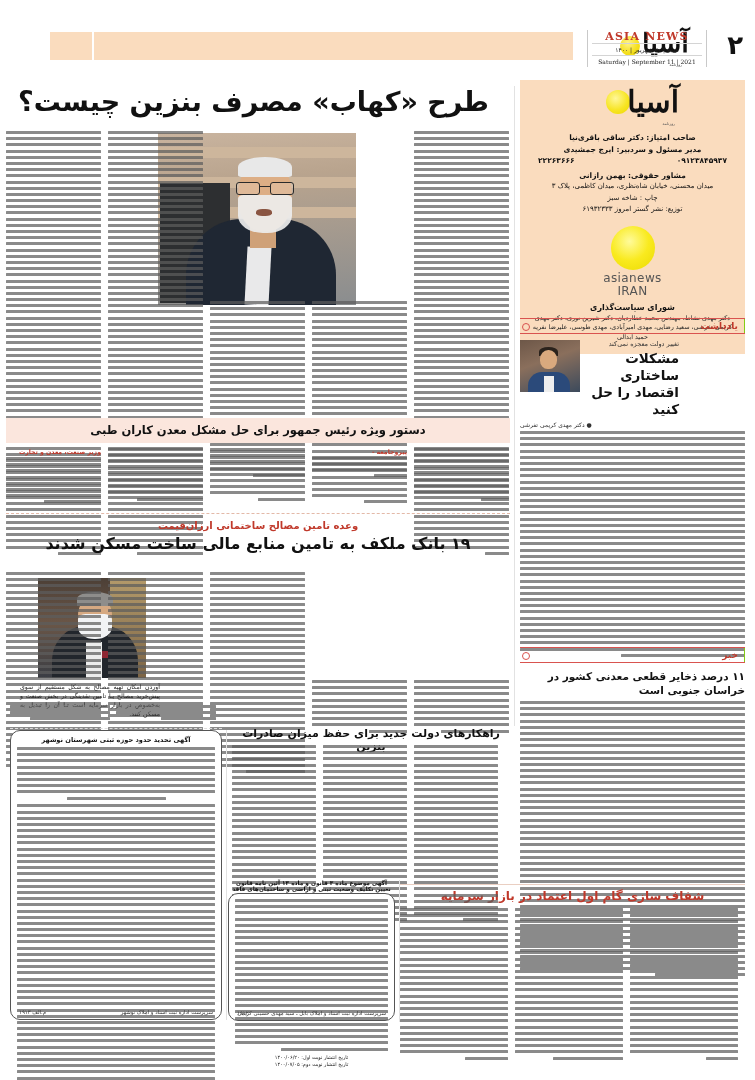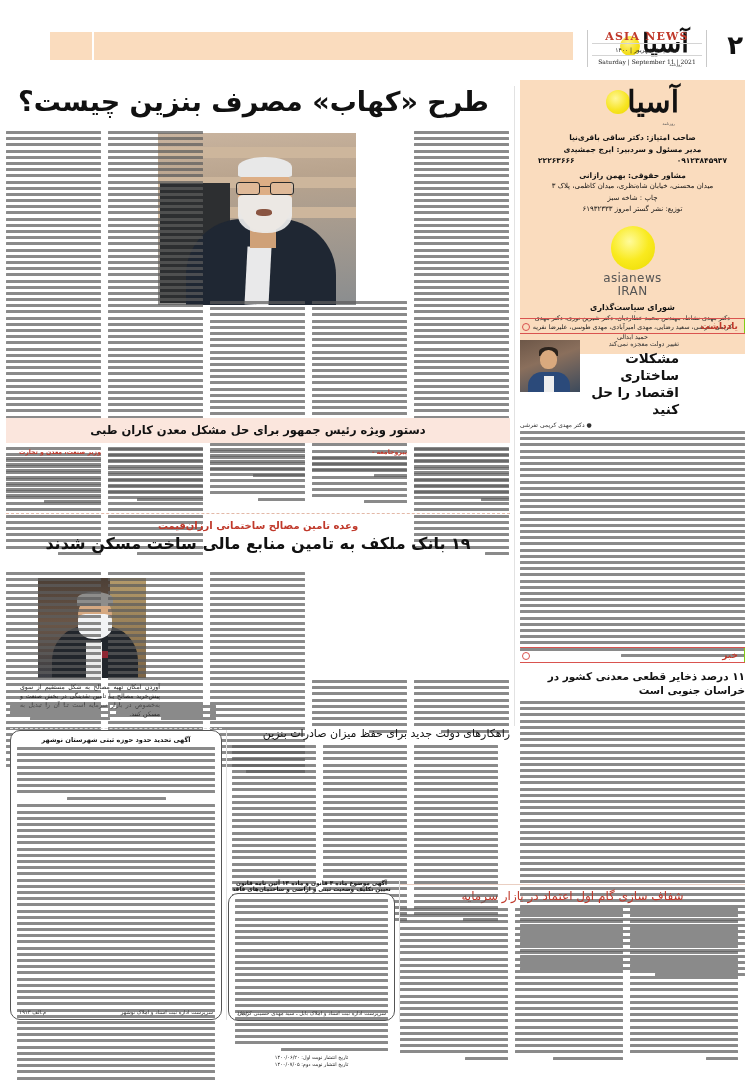--- a/index.html
+++ b/index.html
@@ -304,21 +304,21 @@
   
   .trans-block {
     position: absolute;
     top: 884px; right: 10px;
     width: 345px;
     border-top: 1px solid #eacfc2;
     padding-top: 4px;
   }
   .trans-title {
     font-size: 12px;
-    font-weight: 400;
+    font-weight: 700;
     color: #c0392b;
     text-align: center;
     margin-bottom: 5px;
   }
 
   
   .lead-title {
     position: absolute;
     top: 86px; left: 0; right: 248px;
     text-align: center;
@@ -554,23 +554,23 @@
     font-size: 6.2px;
     line-height: 9px;
     color: #222;
     text-align: justify;
   }
 
   
   .petrol-title {
     position: absolute;
     top: 727px; left: 232px; right: 245px;
-    text-align: right;
+    text-align: center;
     font-size: 11px;
-    font-weight: 400;
+    font-weight: 700;
     color: #111;
   }
   .petrol-body {
     position: absolute;
     top: 745px; left: 232px; right: 245px;
     height: 130px;
   }
   .petrol-cols {
     display: flex;
     flex-direction: row-reverse;

